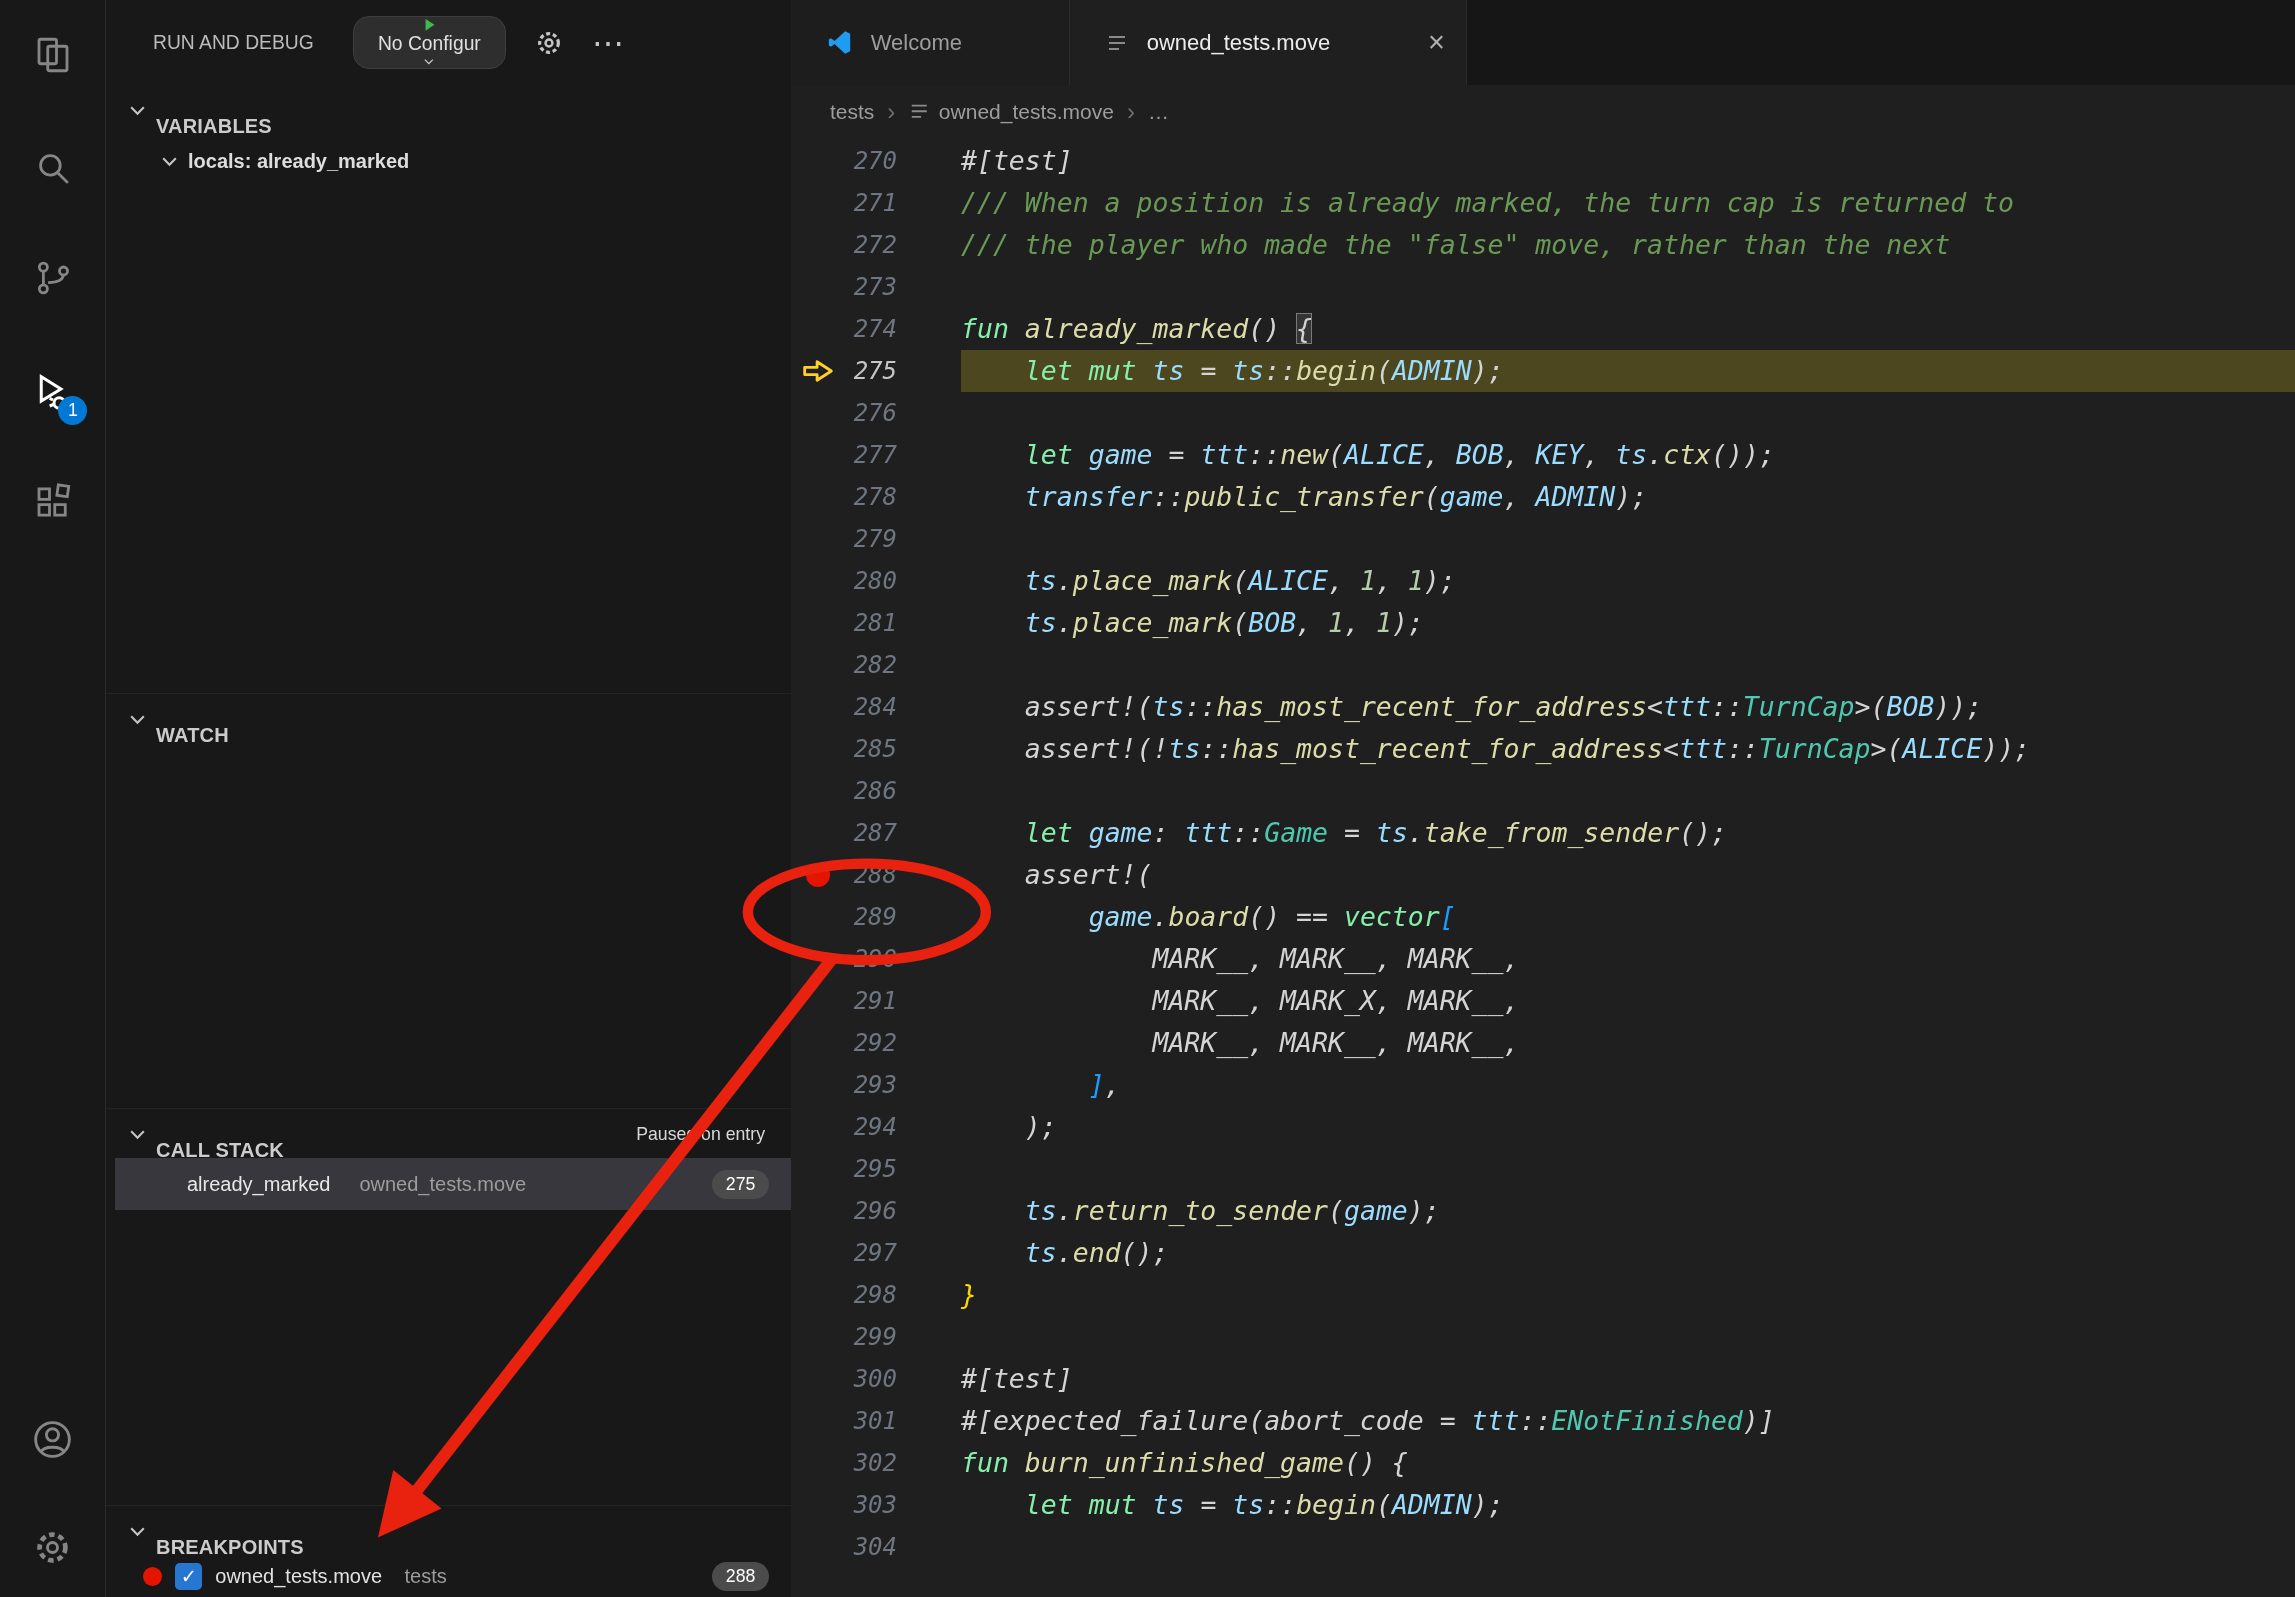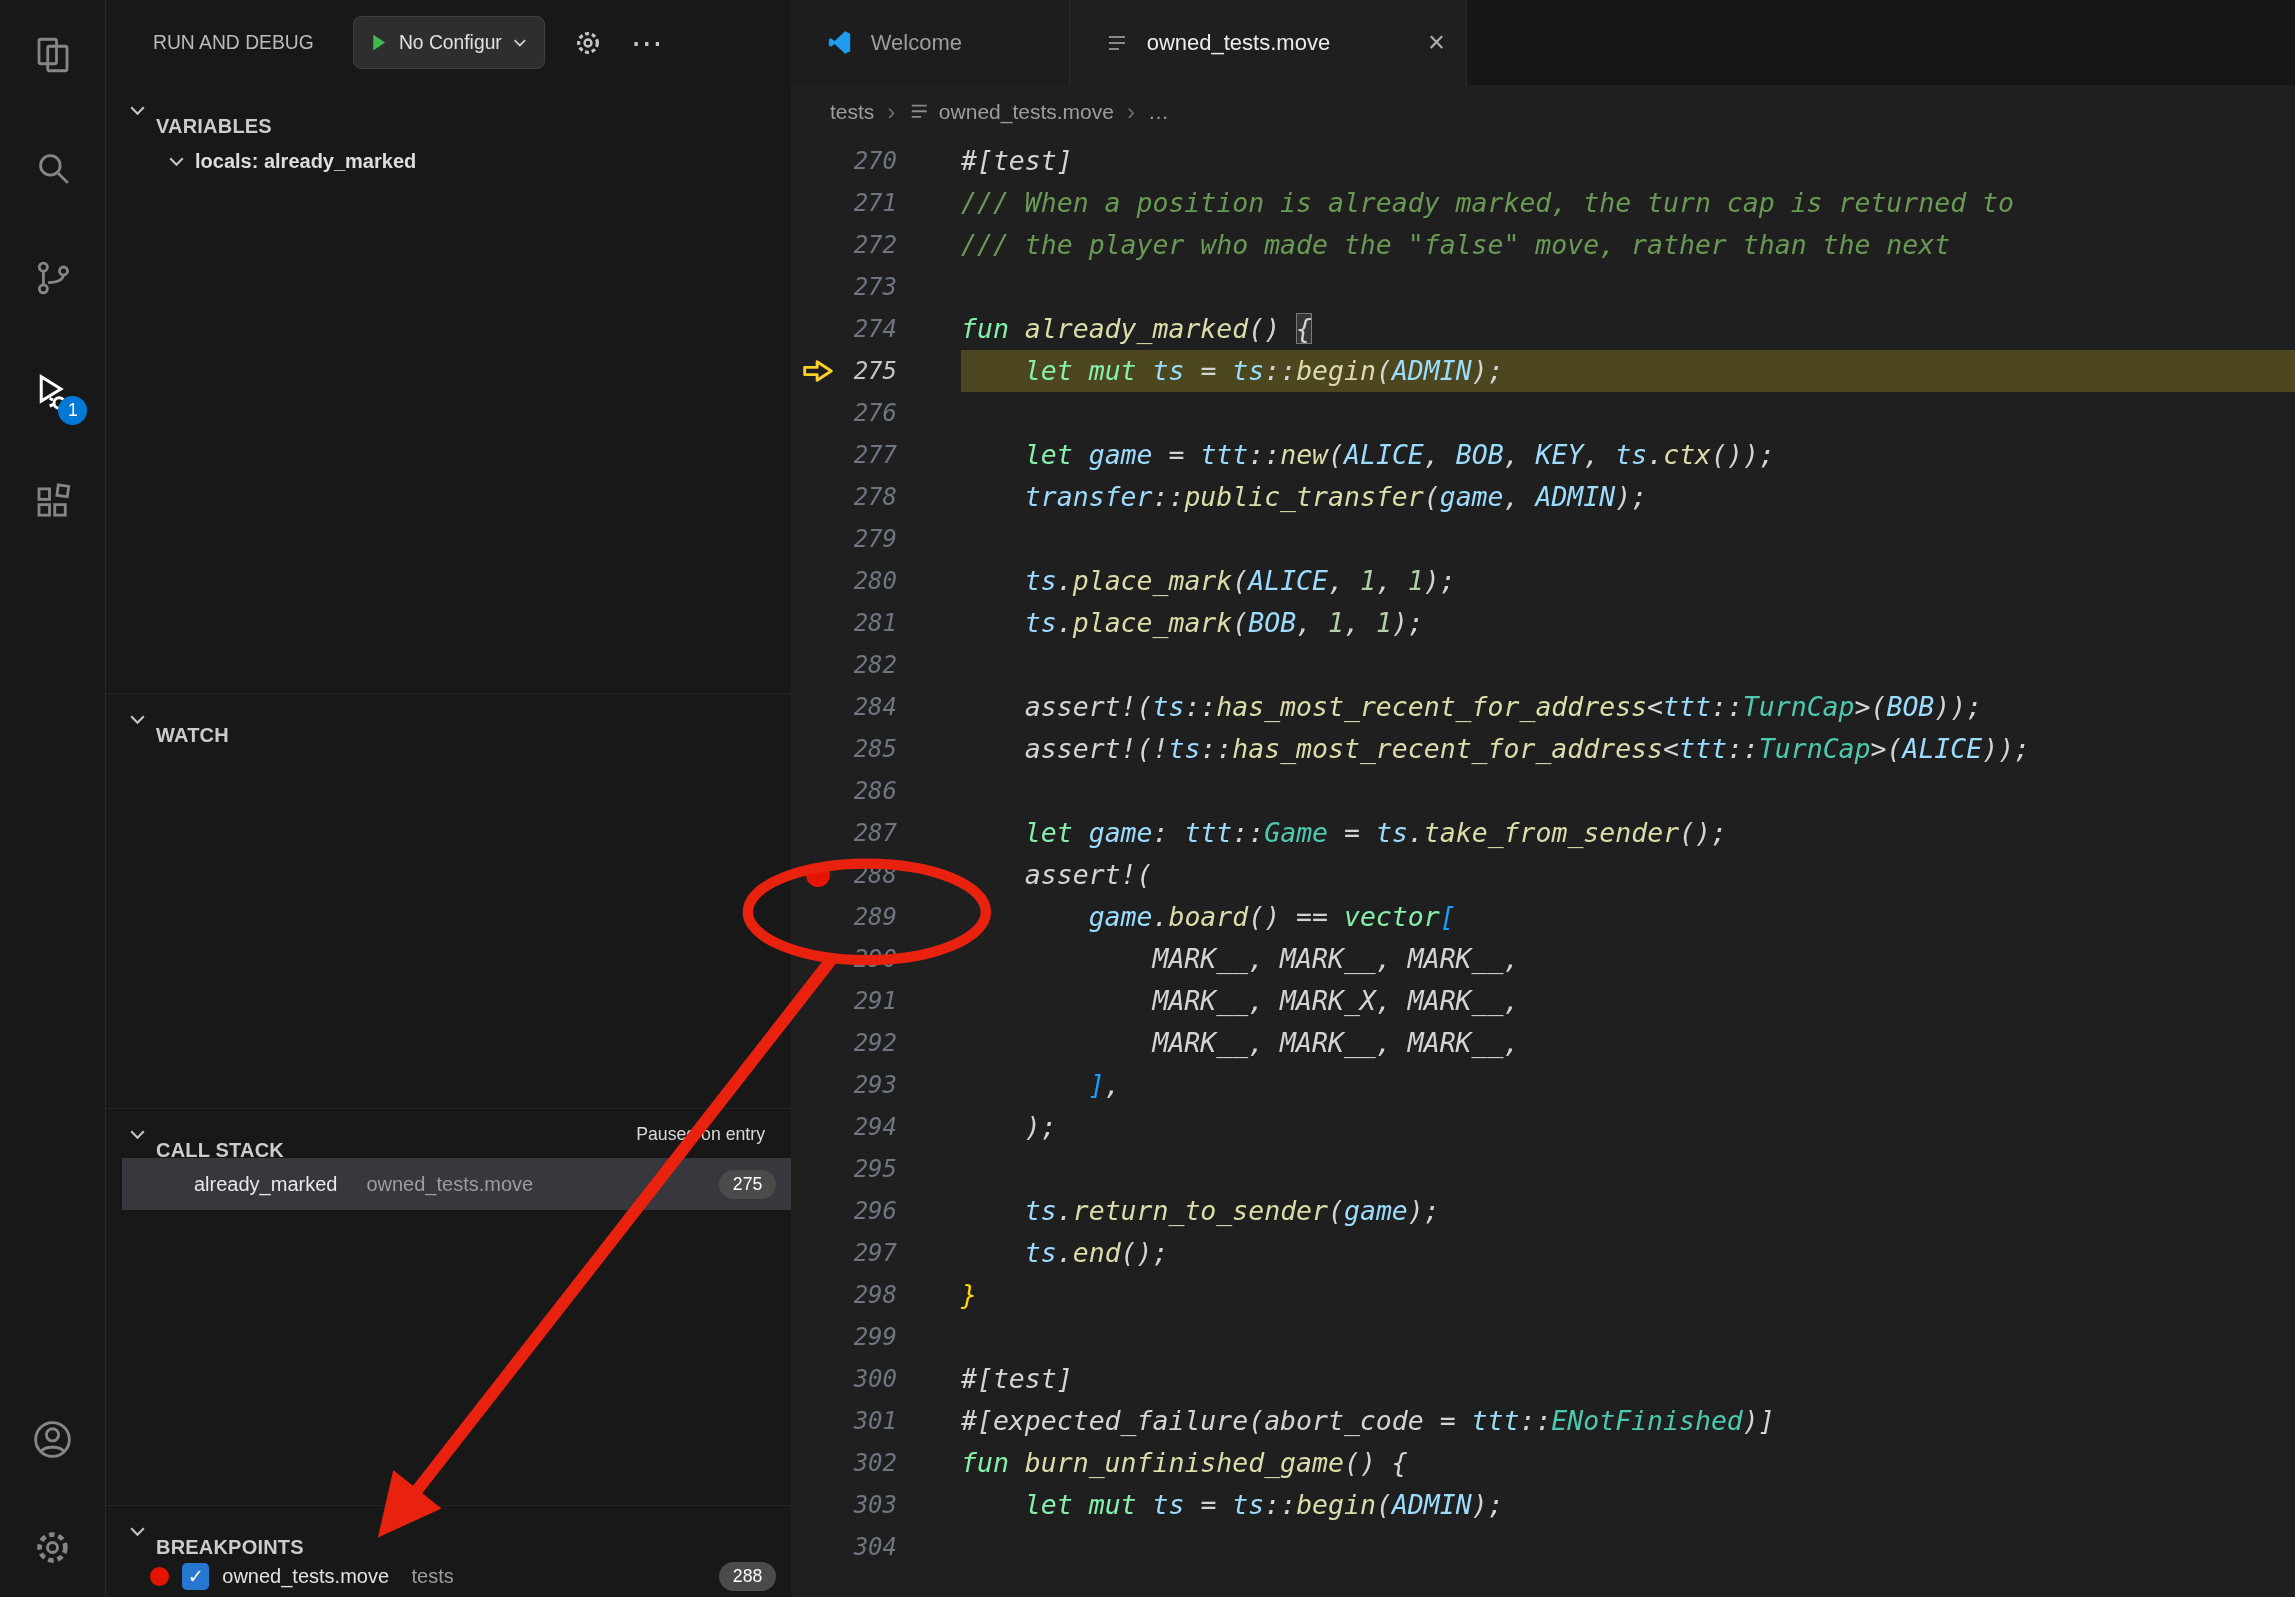--- a/index.html
+++ b/index.html
@@ -12,30 +12,30 @@
   .ab-item{position:absolute;left:0;width:105px;height:88px;display:flex;align-items:center;justify-content:center;cursor:pointer;}
   .ab-item svg{stroke:#868686;fill:none;stroke-width:1.6;}
   .ab-item.active svg{stroke:#ffffff;}
   .ab-badge{position:absolute;right:17.7px;bottom:11.3px;min-width:29px;height:29px;border-radius:14.5px;background:#0078d4;color:#fff;
             font-size:17.7px;display:flex;align-items:center;justify-content:center;font-family:"Liberation Sans",sans-serif;}
 
   
   .sidebar{position:absolute;left:106px;top:0;width:685px;height:100%;background:#181818;}
   .sb-header{position:absolute;left:0;top:0;width:100%;height:85px;display:flex;align-items:center;}
   .sb-title{margin-left:47px;font-size:19.3px;color:#bbbbbb;white-space:nowrap;}
-  .cfg{margin-left:39px;height:51px;display:flex;align-items:center;background:#2e2e2e;border:0.8px solid #3f3f3f;border-radius:8px;
-       padding:0 14.5px;cursor:pointer;}
+  .cfg{margin-left:39px;height:51px;display:flex;align-items:center;background:#2e2e2e;border:0.8px solid #3f3f3f;border-radius:16px;
+       padding:0 14.5px;cursor:pointer;flex-direction:column;}
   .cfg-label{font-size:19.3px;color:#e0e0e0;margin:0 9.7px 0 9.7px;white-space:nowrap;}
   .sb-gear{margin-left:27px;cursor:pointer;display:flex;align-items:center;}
   .sb-more{margin-left:27px;font-size:32px;color:#c5c5c5;cursor:pointer;line-height:0;}
   .sec-h{position:absolute;left:0;width:100%;display:flex;align-items:center;border-top:0.8px solid #242424;cursor:pointer;}
   .sec-h .chev{margin-left:21px;display:flex;}
   .sec-h .lbl{margin-left:8px;font-size:20px;font-weight:bold;color:#cccccc;letter-spacing:0.2px;margin-top:32px;}
   .sec-h .right{margin-left:auto;margin-right:26px;font-size:17.7px;font-weight:normal;color:#d8d8d8;}
-  .row{position:absolute;left:16px;width:100%;display:flex;align-items:center;text-align:center;}
+  .row{position:absolute;left:9px;width:100%;display:flex;align-items:center;text-align:center;}
   .row-locals .lbl{margin-left:8px;font-size:20px;font-weight:bold;color:#dddddd;}
   .row-locals .chev{margin-left:44px;display:flex;}
   .frame-row{background:#37373d;}
   .frame-name{margin-left:72px;font-size:20px;color:#e7e7e7;}
   .frame-file{margin-left:29px;font-size:20px;color:#9d9d9d;}
   .pill{margin-left:auto;margin-right:31px;background:#4b4b4b;color:#ffffff;font-size:17.7px;border-radius:17.7px;padding:4px 13.7px;}
   .bp-dot-sm{width:19.3px;height:19.3px;border-radius:50%;background:#e51400;margin-left:28px;flex:none;}
   .cbx{width:27px;height:27px;border-radius:4.8px;background:#2577d0;margin-left:13px;flex:none;position:relative;cursor:pointer;}
   .cbx::after{content:"✓";position:absolute;left:0;top:0;width:27px;height:27px;display:flex;align-items:center;justify-content:center;
               color:#fff;font-size:19.3px;}

